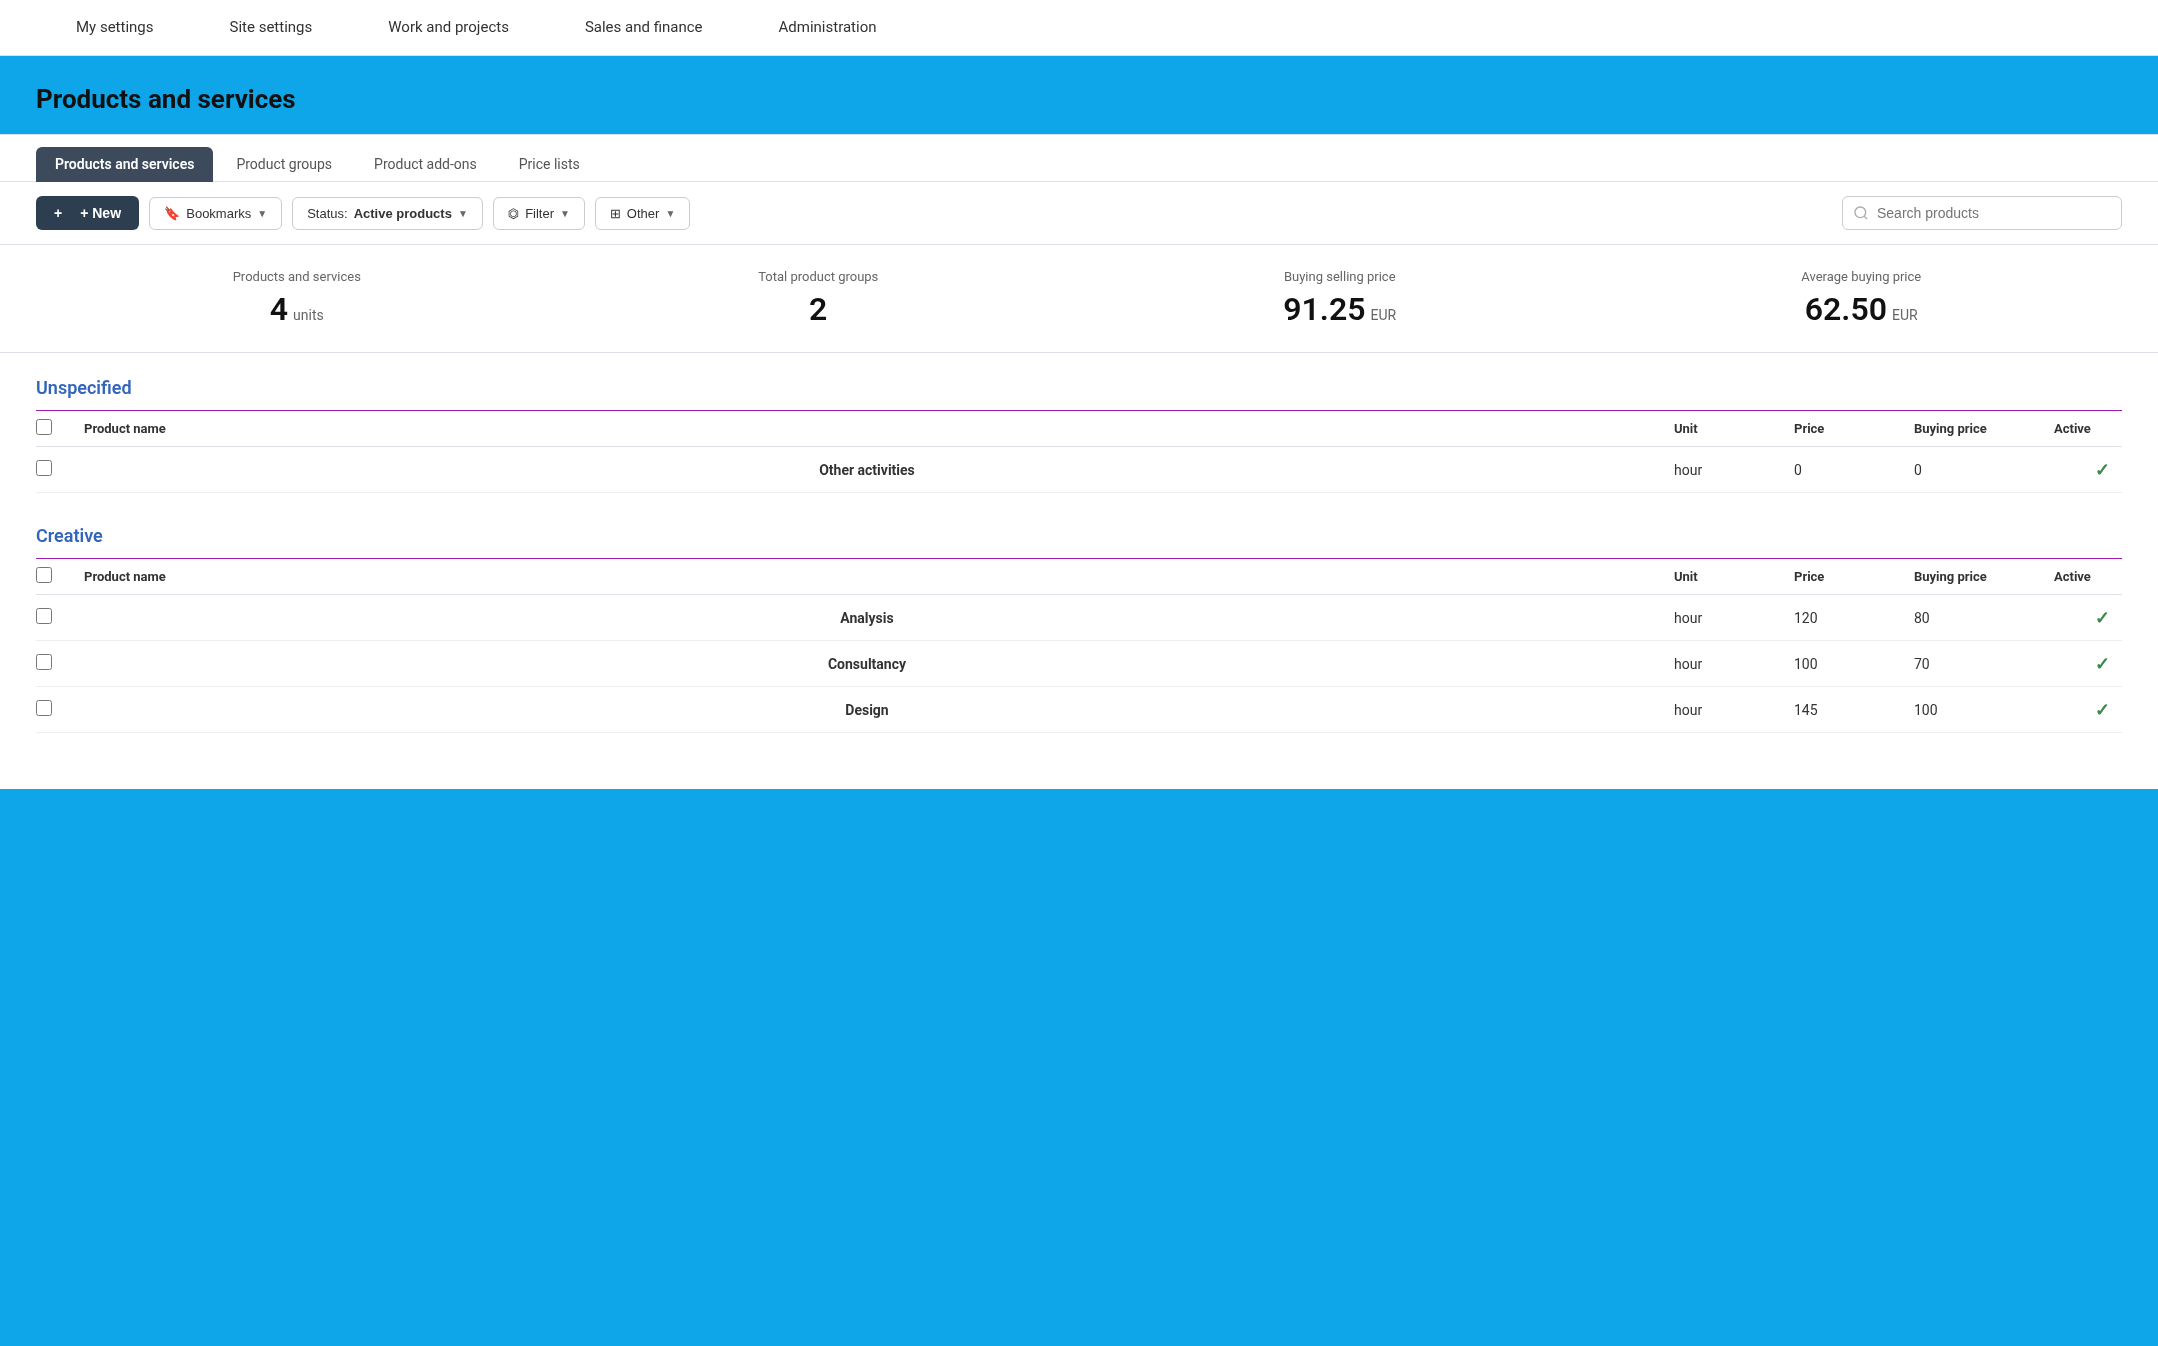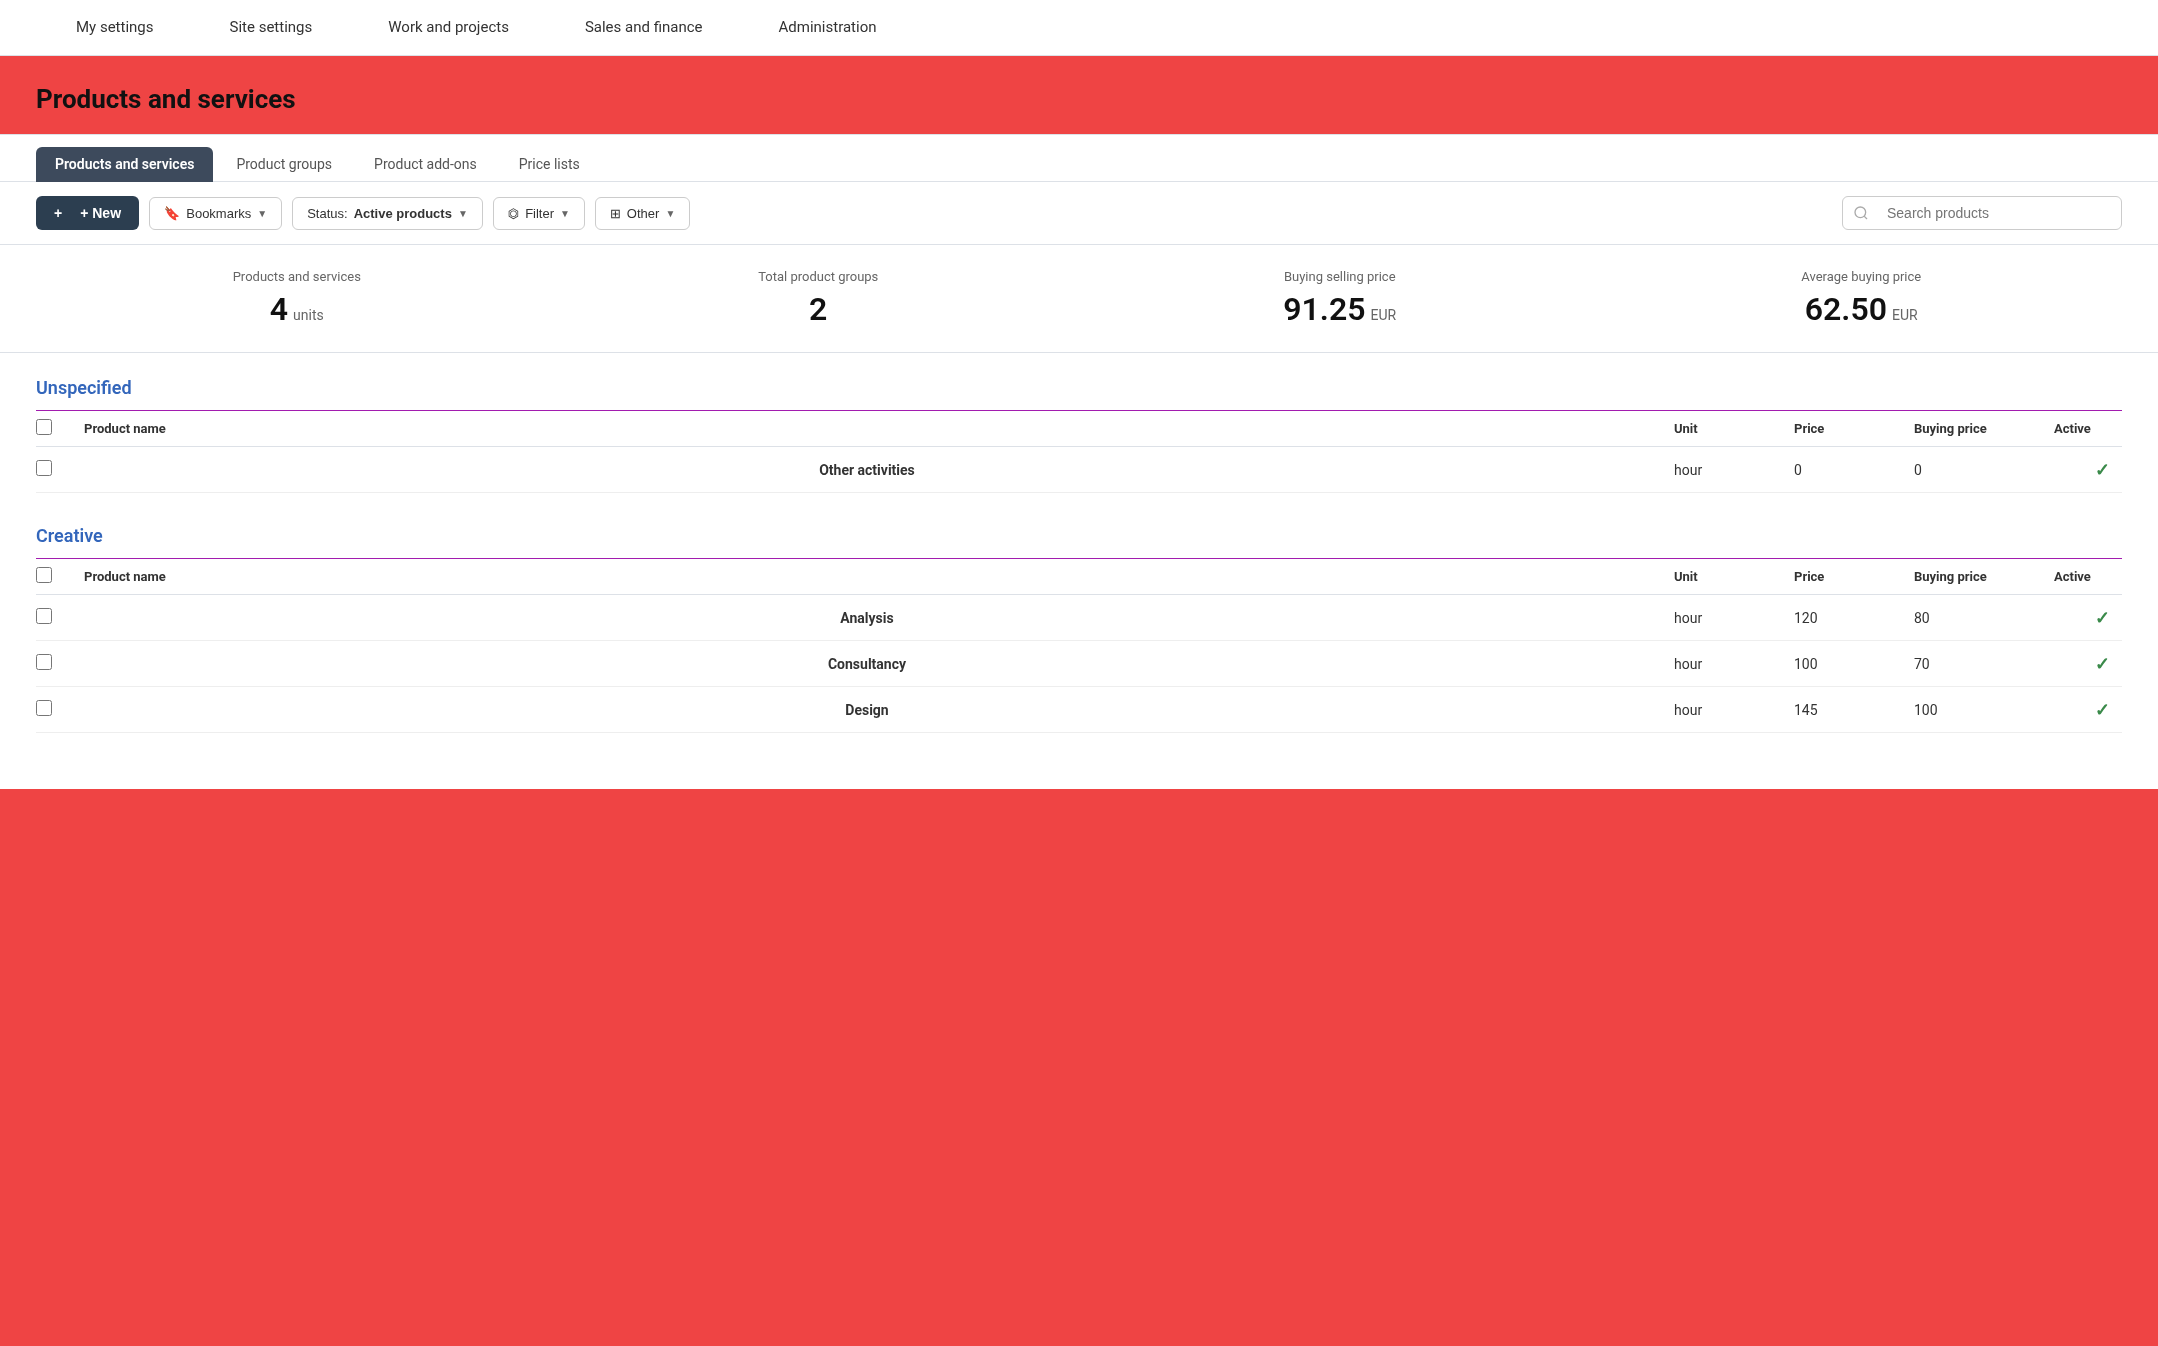--- a/index.html
+++ b/index.html
@@ -20,21 +20,21 @@
       color: #333;
       cursor: pointer;
       padding: 18px 0;
       border-bottom: 2px solid transparent;
       white-space: nowrap;
       margin-left: 44px;
     }
 
     
     .page-wrapper {
-      background: #ef4444;
+      background: #0ea5e9;
       min-height: calc(100vh - 56px);
     }
 
     
     .page-header {
       padding: 28px 36px 20px;
       border-bottom: 1px solid #dde1e7;
     }
     .page-title {
       font-size: 26px;
@@ -103,21 +103,21 @@
     }
 
     .toolbar-spacer { flex: 1; }
 
     .search-wrap {
       display: flex;
       align-items: center;
       border: 1px solid #ccc;
       border-radius: 6px;
       padding: 0 10px;
-      gap: 18px;
+      gap: 8px;
       background: #fff;
       width: 280px;
     }
     .search-wrap input {
       border: none;
       outline: none;
       font-size: 14px;
       padding: 8px 0;
       width: 100%;
       color: #888;

